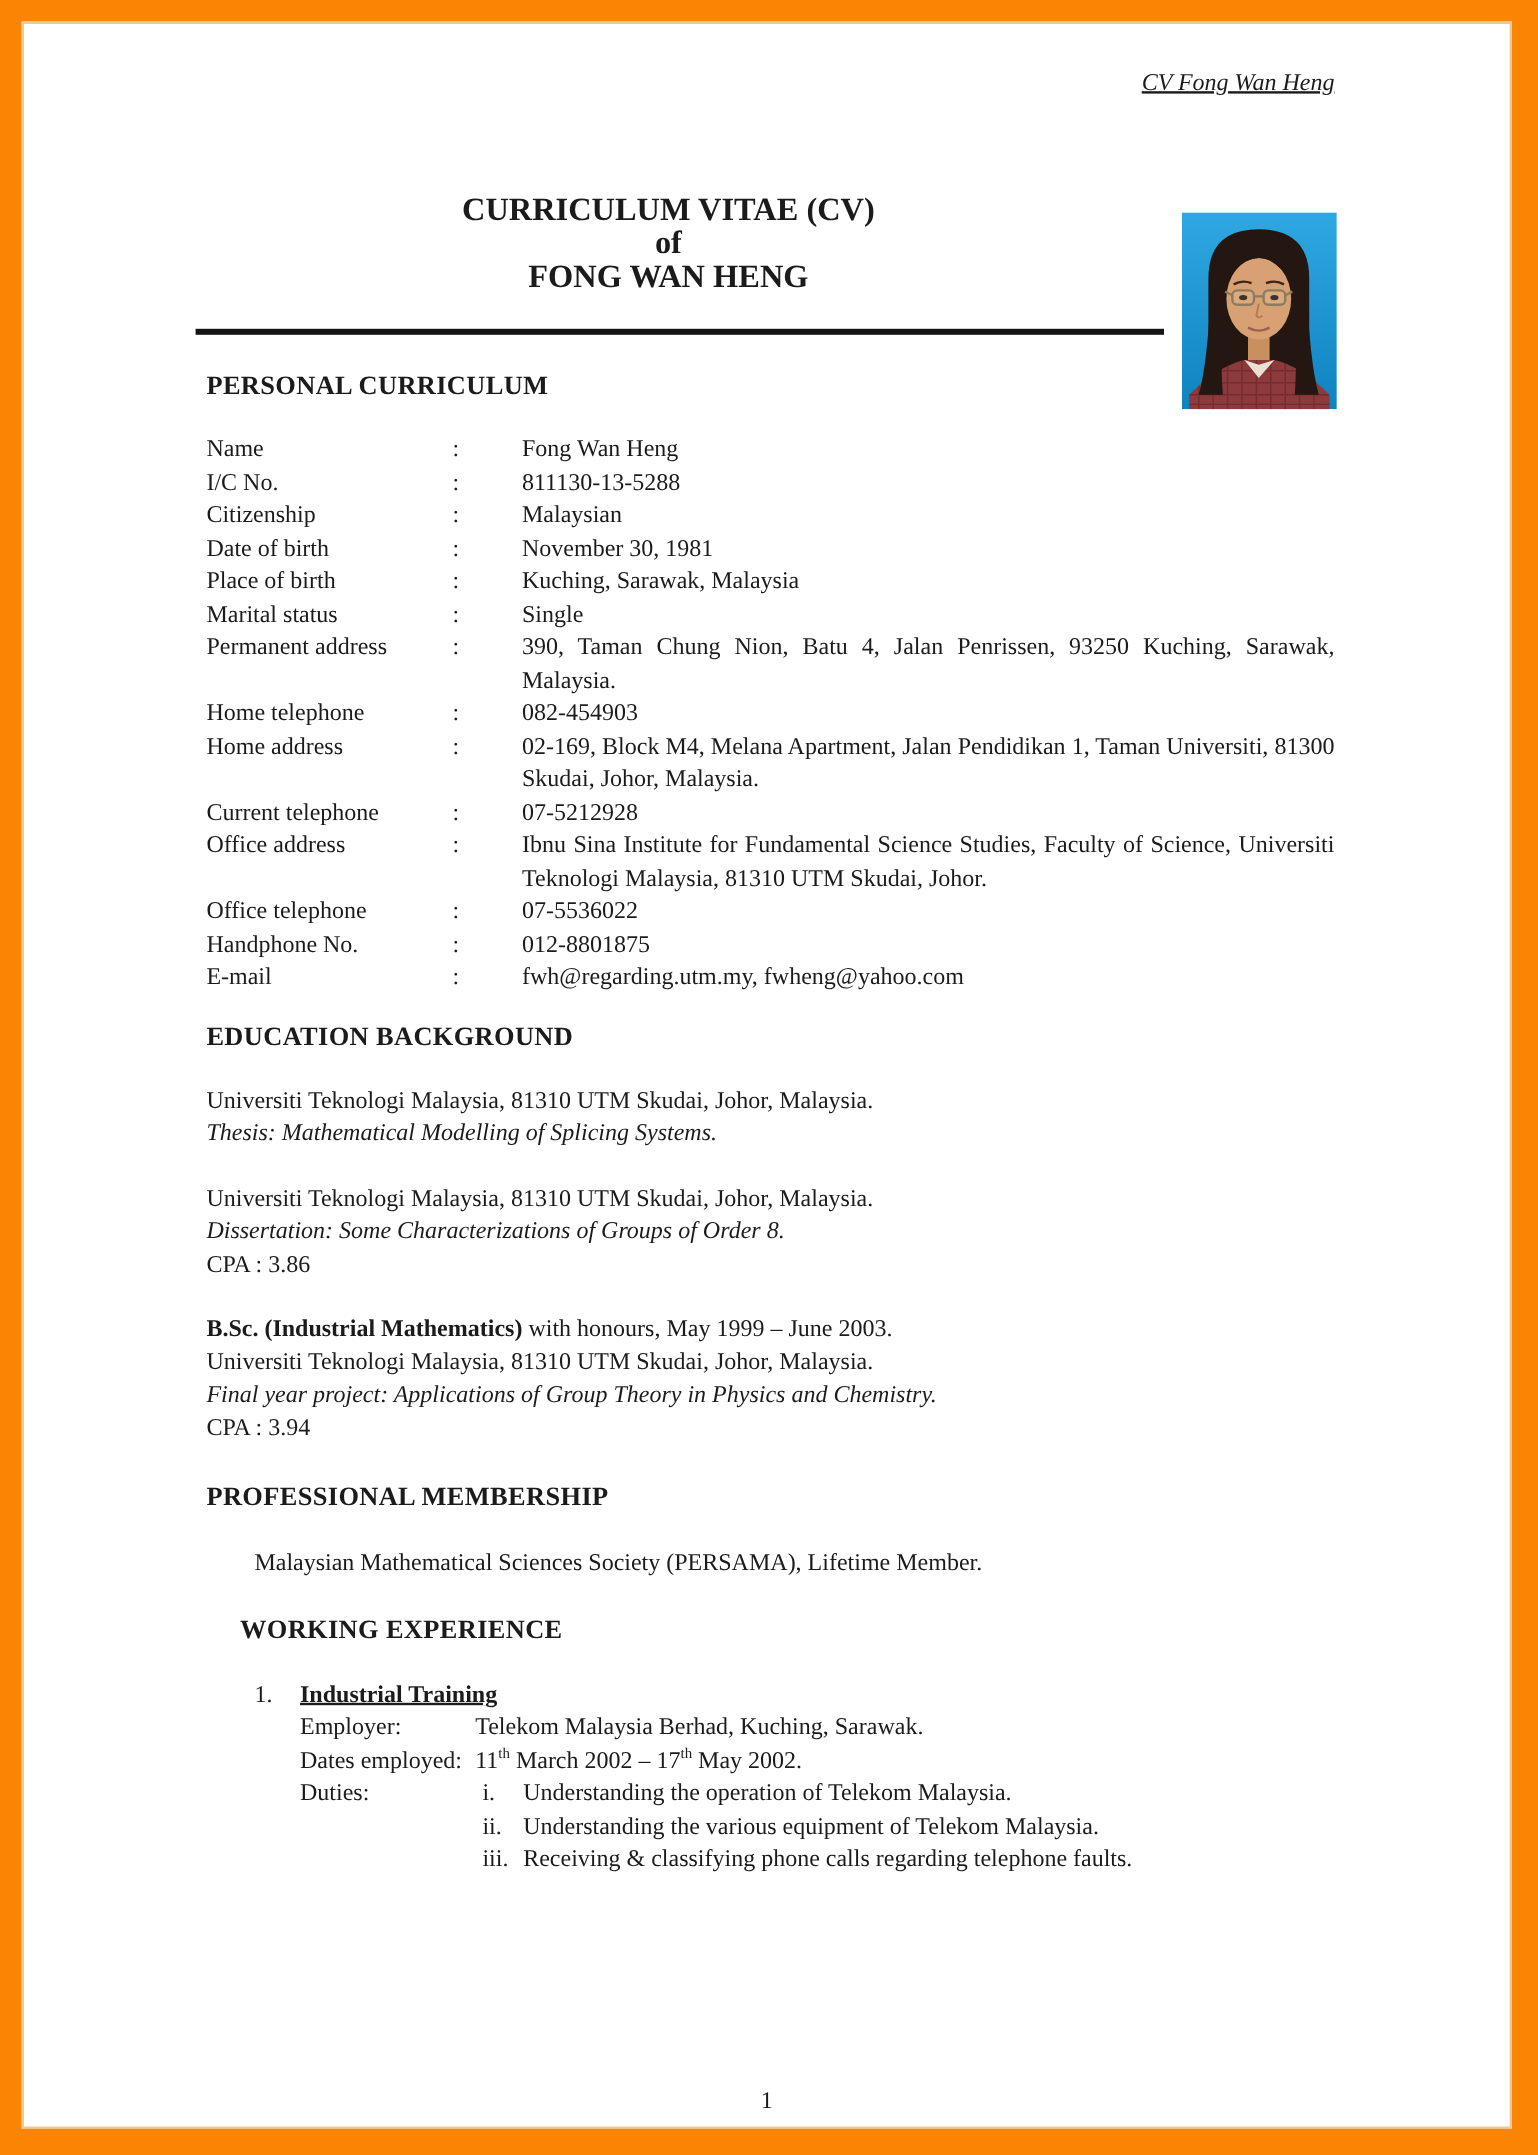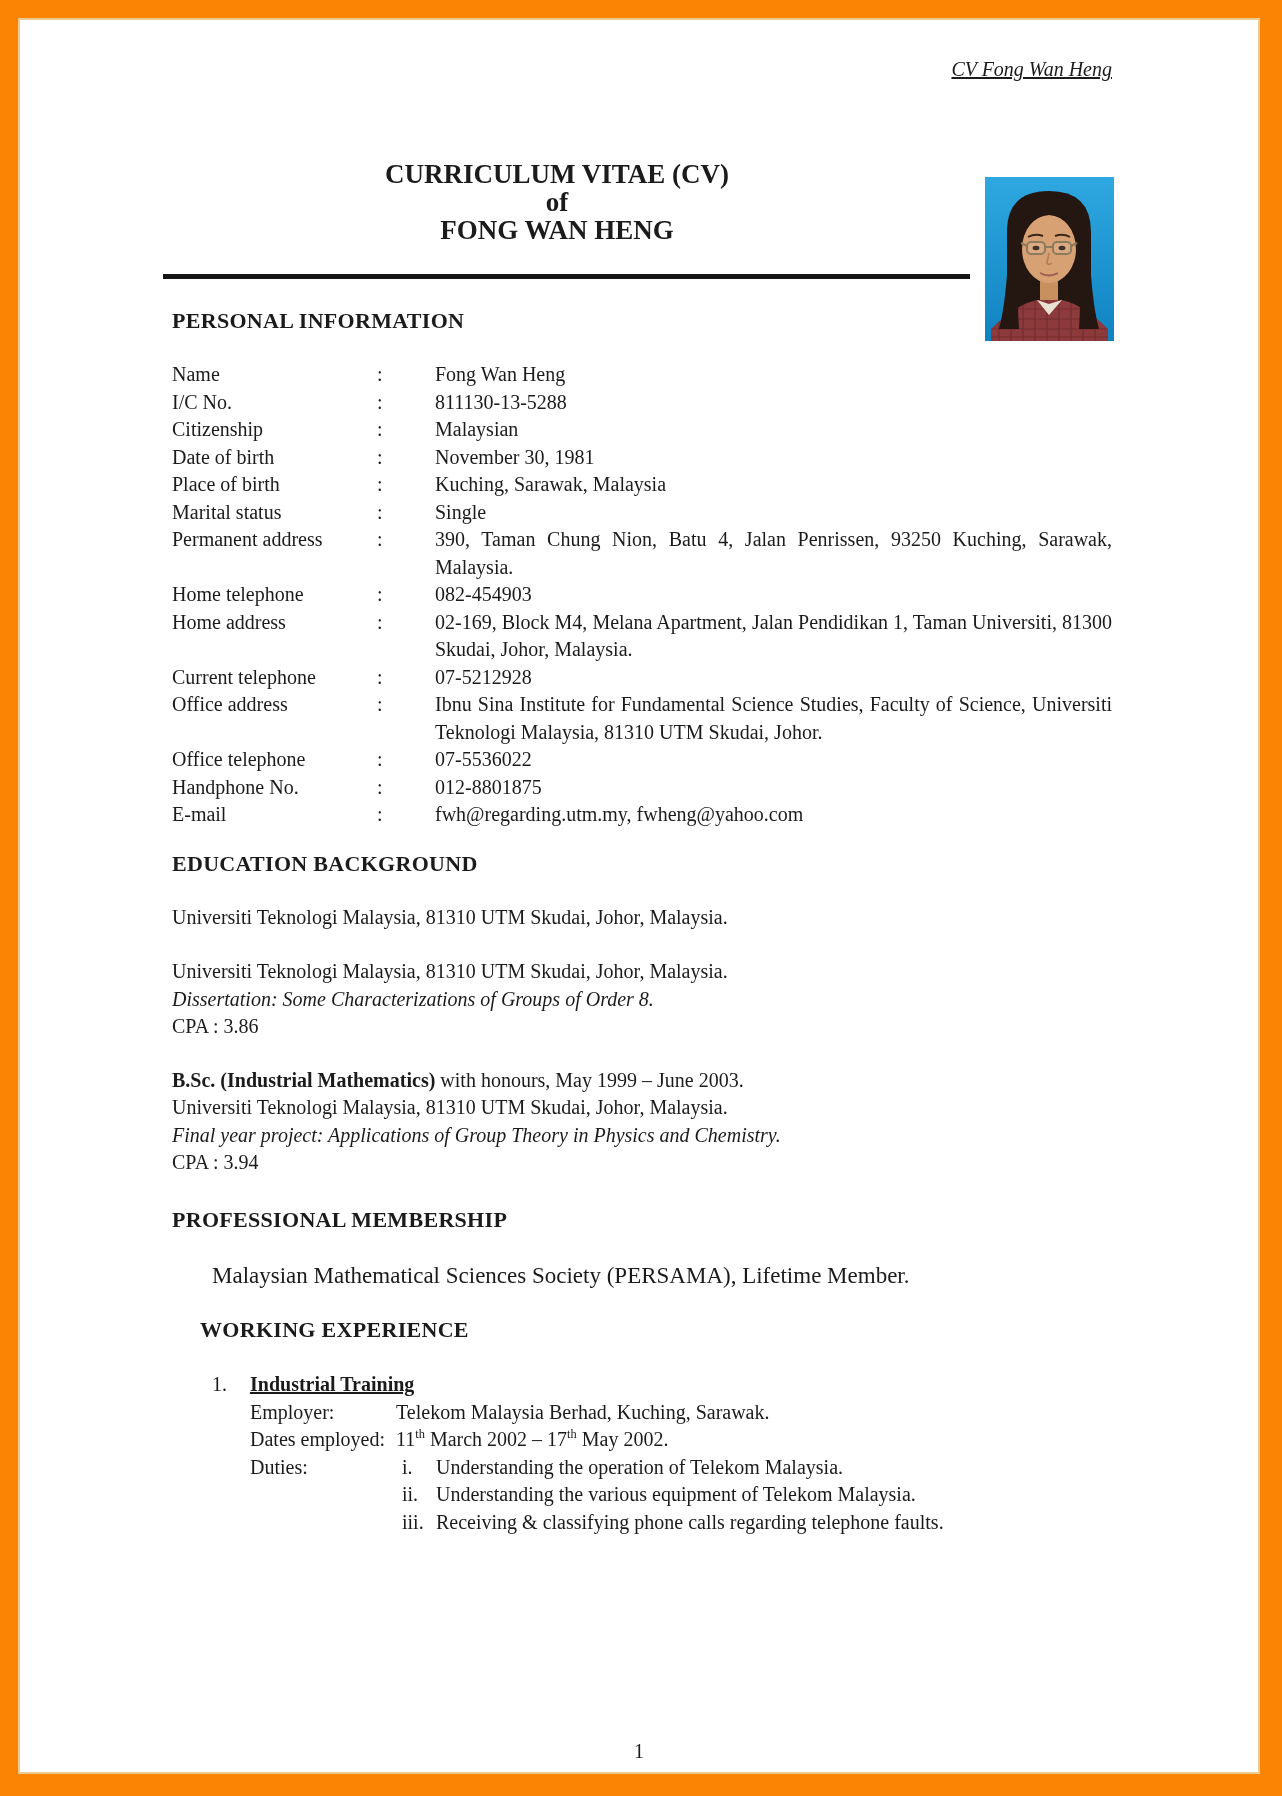--- a/index.html
+++ b/index.html
@@ -61,21 +61,21 @@
   .prow{display:contents;}
   .pvalue.justify{text-align:justify;}
   .edu-block{font-size:20px;line-height:27.5px;}
   .edu-block.b1{margin-top:26px;}
   .edu-block.b2{margin-top:27px;}
   .edu-block.b3{margin-top:26px;}
   .italic{font-style:italic;}
   .member-line{
     margin-top:28px;
     margin-left:40px;
-    font-size:23px;
+    font-size:20px;
     line-height:27.5px;
   }
   .exp-grid{
     margin-top:27px;
     margin-left:40px;
     display:grid;
     grid-template-columns:38px 146px 1fr;
     font-size:20px;
     line-height:27.5px;
   }
@@ -146,21 +146,21 @@
     <div class="header-note">CV Fong Wan Heng</div>
 
     <div class="title-block">
       <div>CURRICULUM VITAE (CV)</div>
       <div>of</div>
       <div>FONG WAN HENG</div>
     </div>
 
     <div class="rule"></div>
 
-    <div class="sect personal">PERSONAL INFORMATION</div>
+    <div class="sect personal">PERSONAL CURRICULUM</div>
 
     <div class="info-grid">
       <div class="prow">
         <div class="plabel">Name</div>
         <div class="pcolon">:</div>
         <div class="pvalue">Fong Wan Heng</div>
       </div>
       <div class="prow">
         <div class="plabel">I/C No.</div>
         <div class="pcolon">:</div>
@@ -225,20 +225,21 @@
         <div class="plabel">E-mail</div>
         <div class="pcolon">:</div>
         <div class="pvalue">fwh@regarding.utm.my, fwheng@yahoo.com</div>
       </div>
     </div>
 
     <div class="sect education">EDUCATION BACKGROUND</div>
 
     <div class="edu-block b1">
       <div>Universiti Teknologi Malaysia, 81310 UTM Skudai, Johor, Malaysia.</div>
+      <div class="italic">Thesis: Mathematical Modelling of Splicing Systems.</div>
     </div>
 
     <div class="edu-block b2">
       <div>Universiti Teknologi Malaysia, 81310 UTM Skudai, Johor, Malaysia.</div>
       <div class="italic">Dissertation: Some Characterizations of Groups of Order 8.</div>
       <div>CPA : 3.86</div>
     </div>
 
     <div class="edu-block b3">
       <div><b>B.Sc. (Industrial Mathematics)</b><span> with honours, May 1999 – June 2003.</span></div>

